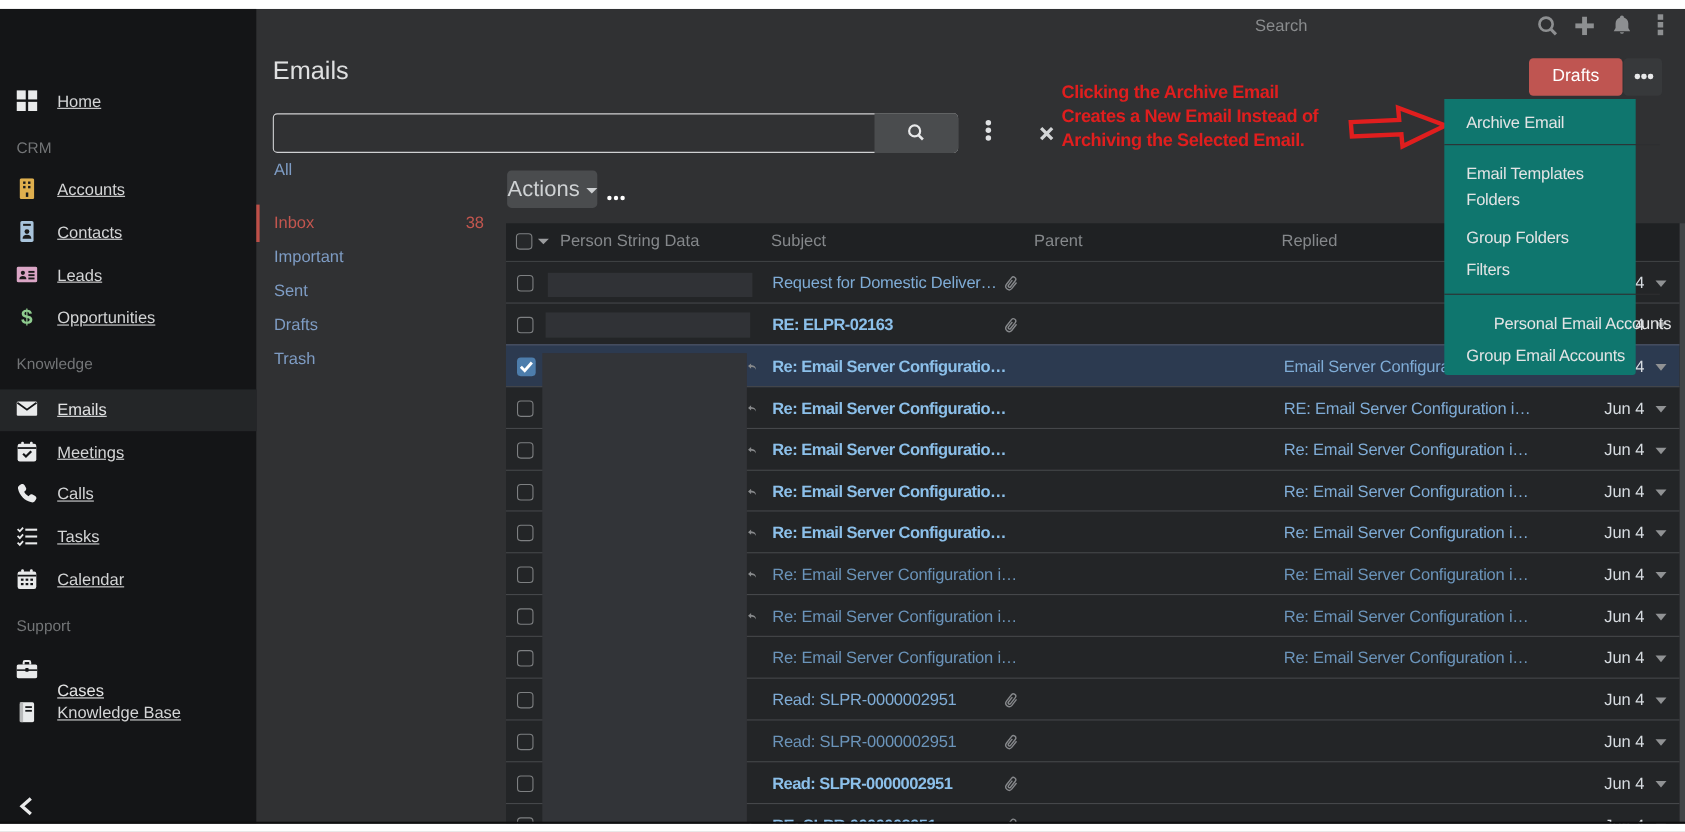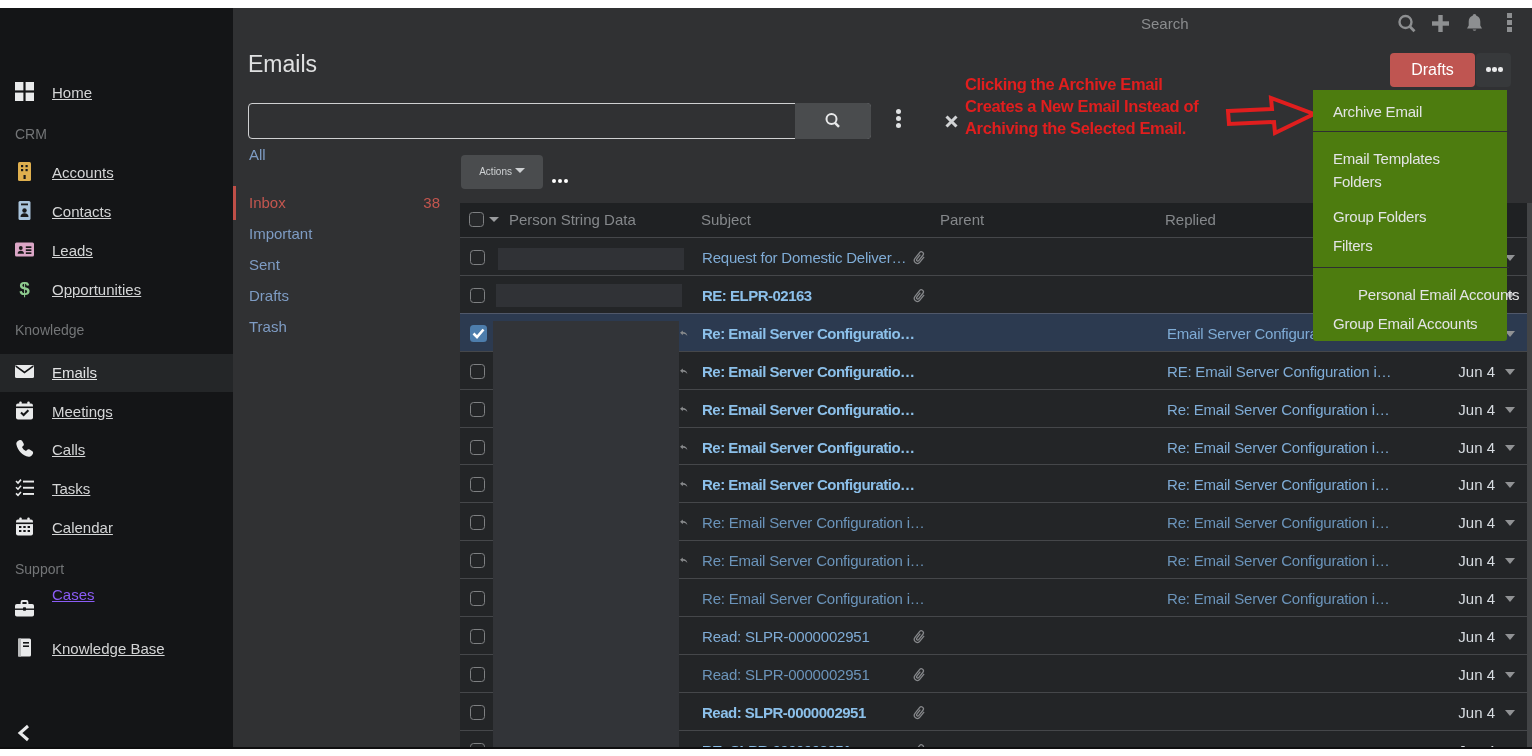--- a/index.html
+++ b/index.html
@@ -19,21 +19,21 @@
 .repl { position:absolute; left:707px; top:11px; font-size:15px; white-space:nowrap; letter-spacing:-0.2px; }
 .date { position:absolute; left:985px; top:11px; width:50px; text-align:right; font-size:15px; color:#d7dce1; }
 .caret { position:absolute; left:1045px; top:17px; width:0; height:0; border-left:5px solid transparent; border-right:5px solid transparent; border-top:6px solid #909294; }
 .clip { position:absolute; left:453px; top:12px; }
 .rarrow { position:absolute; left:219px; top:15px; } .rarrow svg { display:block; }
 .bold { font-weight:bold; color:#8cc0ea; letter-spacing:-0.5px; }
 .norm { color:#7facd6; }
 .dim { color:#6b94ba; }
 .hdr { position:absolute; left:460px; top:203px; width:1067px; height:34px; background:#1f2123; z-index:5; }
 .hcell { position:absolute; top:8px; font-size:15px; color:#85888b; }
-#menu { position:absolute; left:1313px; top:90px; width:194px; height:251px; background:#4d7c0f; z-index:50; border-radius:0 0 3px 3px; }
+#menu { position:absolute; left:1313px; top:90px; width:174px; height:251px; background:#0f766e; z-index:50; border-radius:0 0 3px 3px; }
 .mitem { position:absolute; left:20px; font-size:15px; color:#e3e4e5; white-space:nowrap; letter-spacing:-0.2px; }
 .mdiv { position:absolute; left:0; width:196px; height:1px; background:#2e2f31; }
 </style>
 </head>
 <body>
 <div id="app"></div>
 
 <div class="abs" style="left:1141px;top:15px;font-size:15px;color:#8a8c8e;z-index:21;">Search</div>
 <svg class="abs" style="left:1396px;top:13px;z-index:21;" width="22" height="22" viewBox="0 0 22 22">
     <circle cx="9.5" cy="9" r="6" fill="none" stroke="#8d8f91" stroke-width="2.4"></circle>
@@ -134,21 +134,21 @@
           <rect x="12.6" y="13" width="2.4" height="2"></rect>
         </g>
       </svg></div>
 <div class="sitem" style="top:511px;color:#d4d5d6;">Calendar</div>
 <div class="sicon" style="top:591px;"><svg width="19" height="19" viewBox="0 0 19 19">
         <rect x="0" y="5" width="19" height="12.5" rx="1.8" fill="#e9eaeb"></rect>
         <path d="M6.5 5 L6.5 3.2 C6.5 2.5 7 2 7.7 2 L11.3 2 C12 2 12.5 2.5 12.5 3.2 L12.5 5" fill="none" stroke="#e9eaeb" stroke-width="1.8"></path>
         <rect x="0" y="9.5" width="19" height="1.4" fill="#141517"></rect>
         <rect x="8" y="8.3" width="3" height="3.4" rx="0.6" fill="#141517"></rect>
       </svg></div>
-<div class="sitem" style="top:578px;color:#8b5cf6;">Cases</div>
+<div class="sitem" style="top:612px;color:#e5e5e5;">Cases</div>
 <div class="sicon" style="top:630px;"><svg width="19" height="19" viewBox="0 0 19 19">
         <rect x="3" y="0.5" width="13" height="18" rx="1.5" fill="#e9eaeb"></rect>
         <rect x="3" y="0.5" width="3" height="18" fill="#b9babb"></rect>
         <rect x="8" y="4" width="6" height="1.6" fill="#141517"></rect>
         <rect x="8" y="7.4" width="6" height="1.6" fill="#141517"></rect>
       </svg></div>
 <div class="sitem" style="top:632px;color:#d4d5d6;text-align:center;">Knowledge Base</div>
 <svg style="position:absolute;left:17px;top:716px;" width="14" height="18" viewBox="0 0 14 18">
       <path d="M11 2 L3 9 L11 16" fill="none" stroke="#e9eaeb" stroke-width="3"></path>
     </svg>
@@ -185,21 +185,21 @@
 
 <div class="folder" style="top:146px;">All</div>
 <div class="abs" style="left:233px;top:186px;width:3px;height:34px;background:#bf4f48;z-index:21;"></div>
 <div class="folder" style="top:194px;color:#c3564f;">Inbox</div>
 <div class="abs" style="left:400px;top:194px;width:40px;text-align:right;font-size:15px;color:#c3564f;z-index:21;">38</div>
 <div class="folder" style="top:225px;">Important</div>
 <div class="folder" style="top:256px;">Sent</div>
 <div class="folder" style="top:287px;">Drafts</div>
 <div class="folder" style="top:318px;">Trash</div>
 
-<div class="abs" style="left:461px;top:155px;width:82px;height:34px;background:#4a4c4e;border-radius:4px;color:#cfd2d4;font-size:10px;text-align:center;line-height:34px;z-index:21;">Actions <span style="display:inline-block;width:0;height:0;border-left:5px solid transparent;border-right:5px solid transparent;border-top:5px solid #cdd0d2;vertical-align:2px;"></span></div>
+<div class="abs" style="left:461px;top:155px;width:82px;height:34px;background:#4a4c4e;border-radius:4px;color:#cfd2d4;font-size:20px;text-align:center;line-height:34px;z-index:21;">Actions <span style="display:inline-block;width:0;height:0;border-left:5px solid transparent;border-right:5px solid transparent;border-top:5px solid #cdd0d2;vertical-align:2px;"></span></div>
 <div class="abs" style="left:552px;top:169px;z-index:21;"><span style="display:inline-block;width:4px;height:4px;border-radius:50%;background:#fff;margin-right:2px;"></span><span style="display:inline-block;width:4px;height:4px;border-radius:50%;background:#fff;margin-right:2px;"></span><span style="display:inline-block;width:4px;height:4px;border-radius:50%;background:#fff;"></span></div>
 
 <div class="hdr">
 <div class="cb" style="left:9px;top:9px;background:#26282a;"></div>
 <div style="position:absolute;left:29px;top:14px;width:0;height:0;border-left:5px solid transparent;border-right:5px solid transparent;border-top:5px solid #9a9c9e;"></div>
 <div class="hcell" style="left:49px;">Person String Data</div>
 <div class="hcell" style="left:241px;">Subject</div>
 <div class="hcell" style="left:480px;">Parent</div>
 <div class="hcell" style="left:705px;">Replied</div>
 </div>

